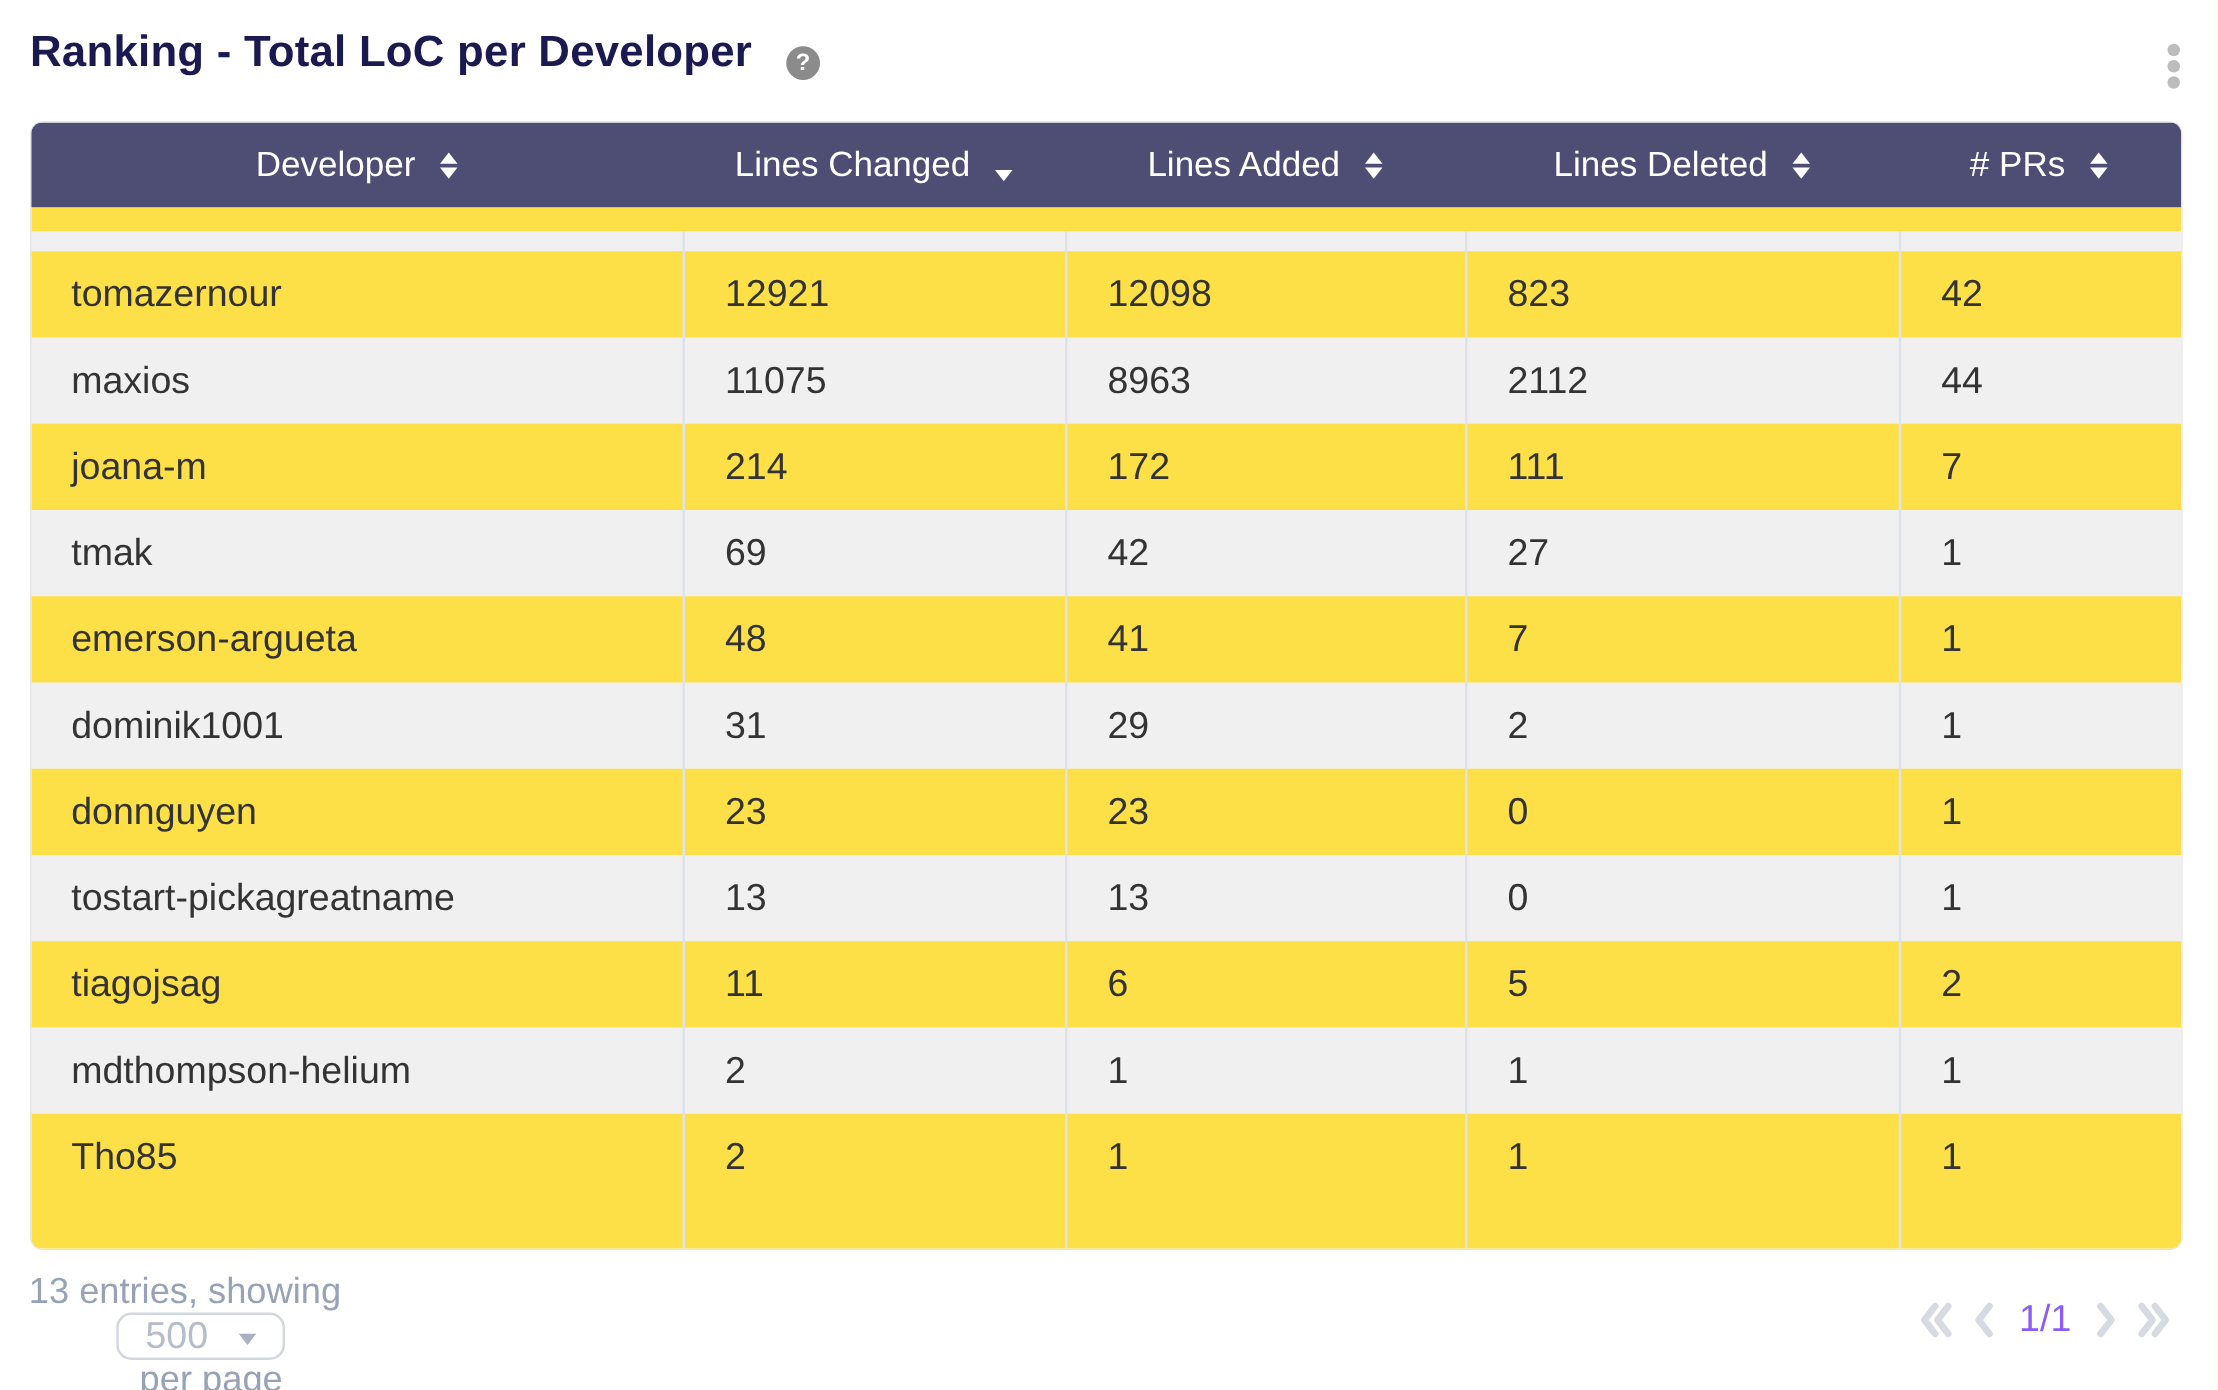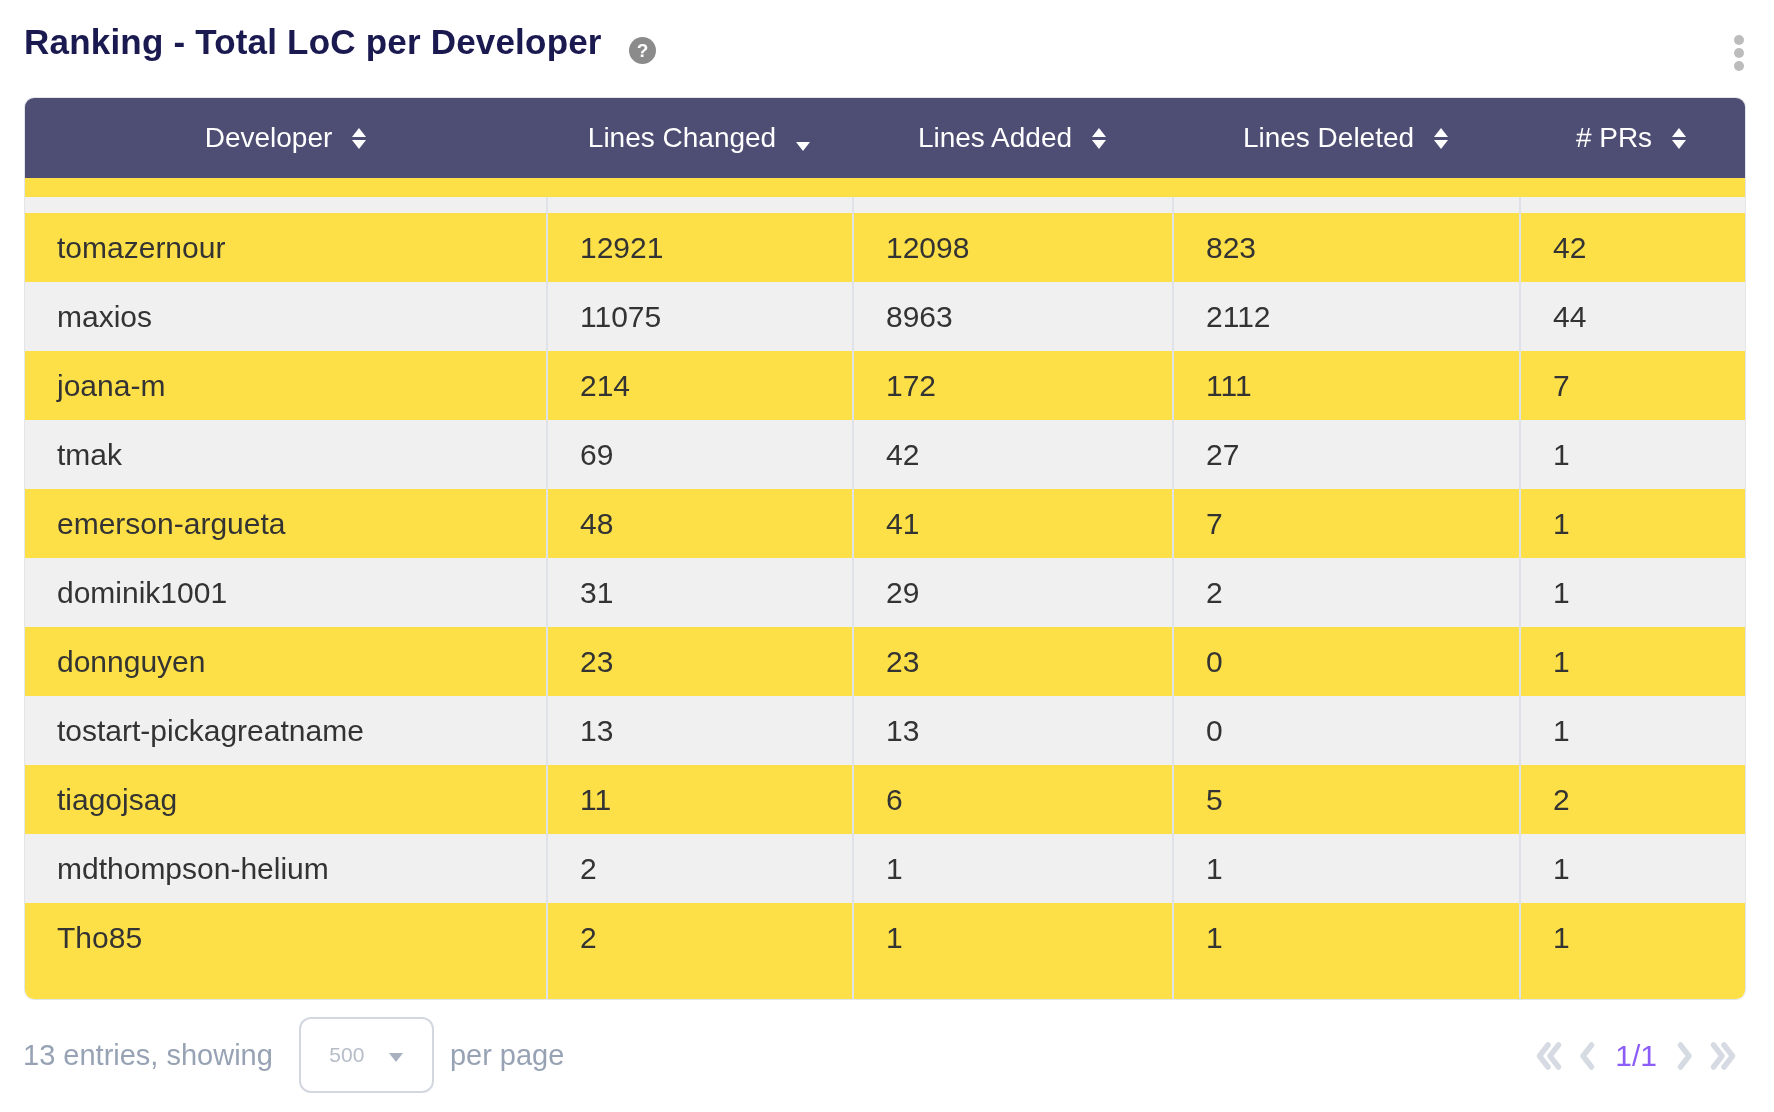--- a/index.html
+++ b/index.html
@@ -16,21 +16,21 @@
   .kebab i { width:10px; height:10px; border-radius:50%; background:#bcbcbc; }
 
   
   .card { position:absolute; left:24px; top:97px; width:1722px; height:903px;
           border:1px solid #e4e5e9; border-radius:10px; overflow:hidden;
           display:flex; flex-direction:column; background:#fff; }
 
   .grid-row { display:grid; grid-template-columns:521px 306px 320px 347px 224px; }
   .grid-row > *:nth-child(n+2) { border-left:2px solid #dfe2e8; }
 
-  .thead { height:80px; flex:none; background:#4e4d74; display:grid;
+  .thead { height:68px; flex:none; background:#4e4d74; display:grid;
            grid-template-columns:521px 306px 320px 347px 224px; }
   .th { display:flex; align-items:center; justify-content:center; gap:20px;
         color:#fff; font-size:28px; cursor:pointer; }
   .sort-both { display:flex; flex-direction:column; gap:3px; }
   .sort-desc { transform:translateY(8px); }
   .tri { display:block; width:0; height:0; border-left:7px solid transparent; border-right:7px solid transparent; }
   .tri.up { border-bottom:9px solid #fff; }
   .tri.down { border-top:9px solid #fff; }
 
   .tbody { flex:1; display:flex; flex-direction:column; background:#fde047; }
@@ -38,25 +38,25 @@
   .partial { height:16px; flex:none; background:#f0f0f0; }
   .partial > i, .filler > i { display:block; }
   .filler { flex:1; }
 
   .tr { height:69px; flex:none; }
   .tr.striped { background:#f0f0f0; }
   .td { display:flex; align-items:center; padding-left:32px; font-size:30px; color:#333333; overflow:hidden; white-space:nowrap; }
 
   
   .footer-left { position:absolute; left:23px; top:1017px; height:76px;
-                 display:flex; align-items:center; font-size:29px; color:#97a3b4; }
+                 display:flex; align-items:center; font-size:29px; color:#97a3b4;flex-direction:column; }
   .entries-label { margin-right:26px; }
   .pagesize { width:135px; height:76px; border:2px solid #d3d8e0; border-radius:12px;
               display:flex; align-items:center; justify-content:center; gap:25px;
-              color:#b5bdc9; font-size:21px; cursor:pointer; background:#fff; }
+              color:#b5bdc9; font-size:30px; cursor:pointer; background:#fff; }
   .caret { width:0; height:0; border-left:7px solid transparent; border-right:7px solid transparent;
            border-top:9px solid #a9b1c0; margin-top:4px; }
   .perpage-label { margin-left:16px; }
 
   .pager { position:absolute; right:37px; top:1028px; height:56px;
            display:flex; align-items:center; gap:17px; }
   .pager .btn { display:flex; align-items:center; justify-content:center; cursor:pointer; }
   .page-ind { font-size:30px; color:#8b5cf6; margin:0 3px; }
 </style>
 </head>

